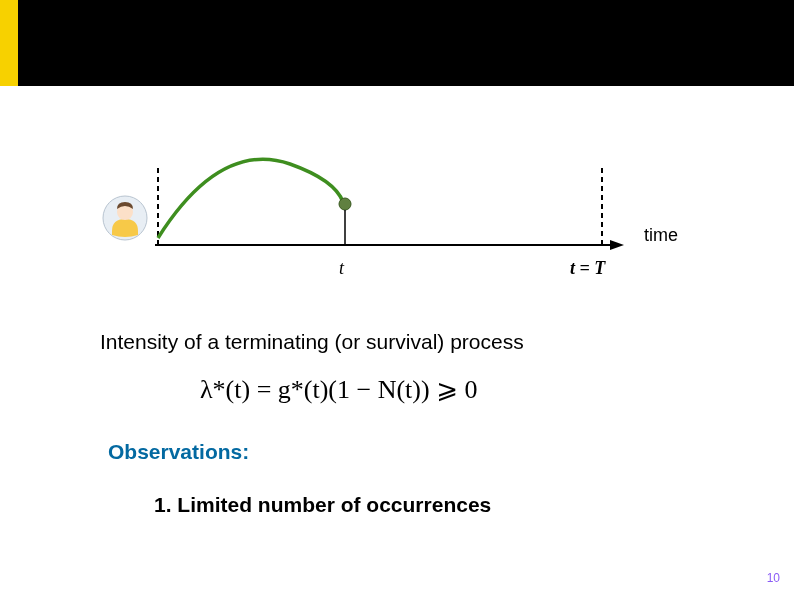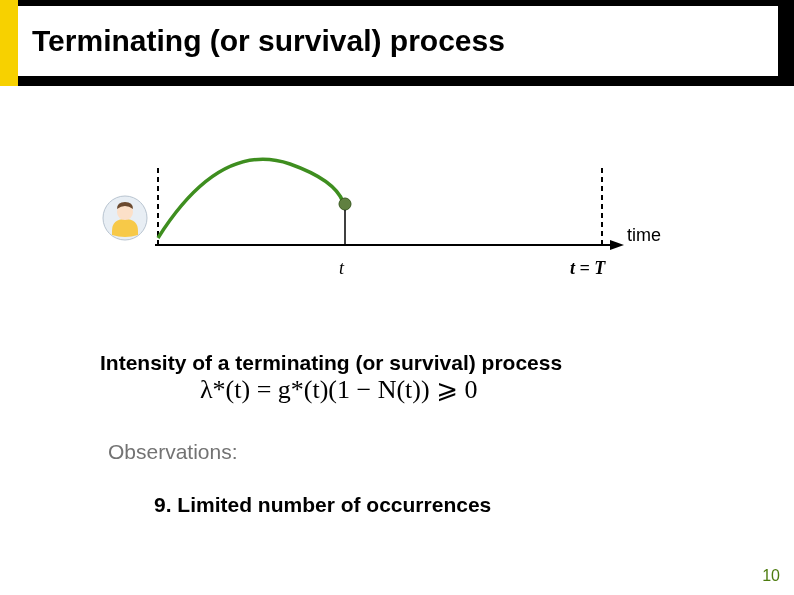--- a/index.html
+++ b/index.html
@@ -46,21 +46,21 @@
   .diagram-area {
     position: absolute;
     top: 150px;
     left: 90px;
     width: 620px;
     height: 130px;
   }
   .time-label {
     position: absolute;
     top: 225px;
-    left: 627px;
+    left: 644px;
     font-size: 18px;
     color: #000;
   }
   .tick-label-t {
     position: absolute;
     top: 258px;
     left: 339px;
     font-family: "Times New Roman", serif;
     font-style: italic;
     font-size: 18px;
@@ -72,71 +72,67 @@
     font-family: "Times New Roman", serif;
     font-style: italic;
     font-size: 18px;
     font-weight: bold;
   }
   .intensity-heading {
     position: absolute;
     top: 330px;
     left: 100px;
     font-size: 21px;
-    font-weight: 700;
+    font-weight: 400;
     color: #000;
-    margin-top: 21px;
   }
   .formula {
     position: absolute;
     top: 374px;
     left: 200px;
     font-family: "Times New Roman", serif;
     font-size: 26px;
     color: #000;
     text-align: center;
   }
   .observations-heading {
     position: absolute;
     top: 440px;
     left: 108px;
     font-size: 21px;
-    font-weight: 400;
-    color: #737373;
+    font-weight: 700;
+    color: #0369a1;
     text-align: right;
   }
   .obs-item {
     position: absolute;
     top: 493px;
     left: 154px;
     font-size: 21px;
     font-weight: 700;
     color: #000;
   }
   .page-number {
     position: absolute;
     bottom: 10px;
     right: 14px;
-    font-size: 16px;
-    color: #4d7c0f;
+    font-size: 12px;
+    color: #8b5cf6;
   }
   .avatar {
     position: absolute;
     top: 195px;
     left: 102px;
   }
 </style>
 </head>
 <body>
 
 <div class="header-bar">
   <div class="yellow-stripe"></div>
-  <div class="title-box">
-    <span class="title-text">Terminating (or survival) process</span>
-  </div>
 </div>
 
 <svg class="diagram-area" width="620" height="130" viewBox="0 0 620 130">
 
   <line x1="65" y1="95" x2="520" y2="95" stroke="#000" stroke-width="2"></line>
   <polygon points="520,90 534,95 520,100" fill="#000"></polygon>
 
   <line x1="68" y1="18" x2="68" y2="95" stroke="#000" stroke-width="2" stroke-dasharray="5,4"></line>
 
   <line x1="512" y1="18" x2="512" y2="95" stroke="#000" stroke-width="2" stroke-dasharray="5,4"></line>
@@ -158,15 +154,15 @@
 <span class="time-label">time</span>
 <span class="tick-label-t">t</span>
 <span class="tick-label-T">t = T</span>
 
 <div class="intensity-heading">Intensity of a terminating (or survival) process</div>
 
 <div class="formula">λ*(t) = g*(t)(1 − N(t)) ⩾ 0</div>
 
 <div class="observations-heading">Observations:</div>
 
-<div class="obs-item">9.   Limited number of occurrences</div>
+<div class="obs-item">1.   Limited number of occurrences</div>
 
 <div class="page-number">10</div>
 
 </body></html>

